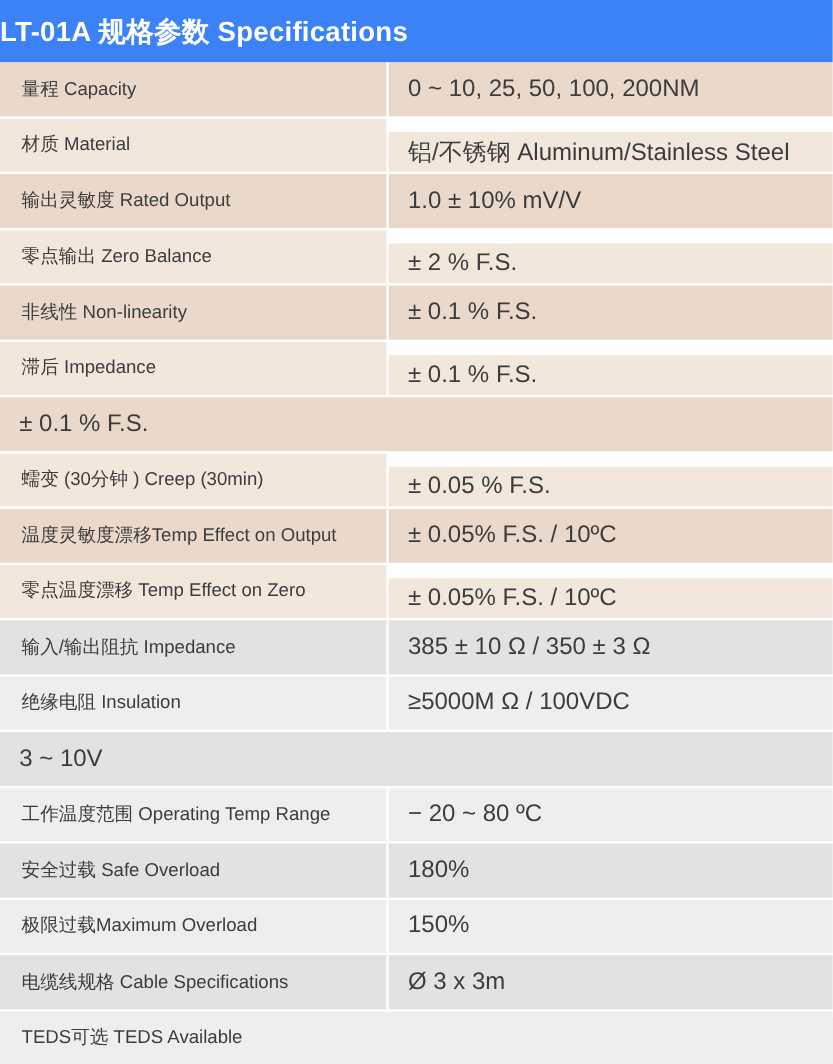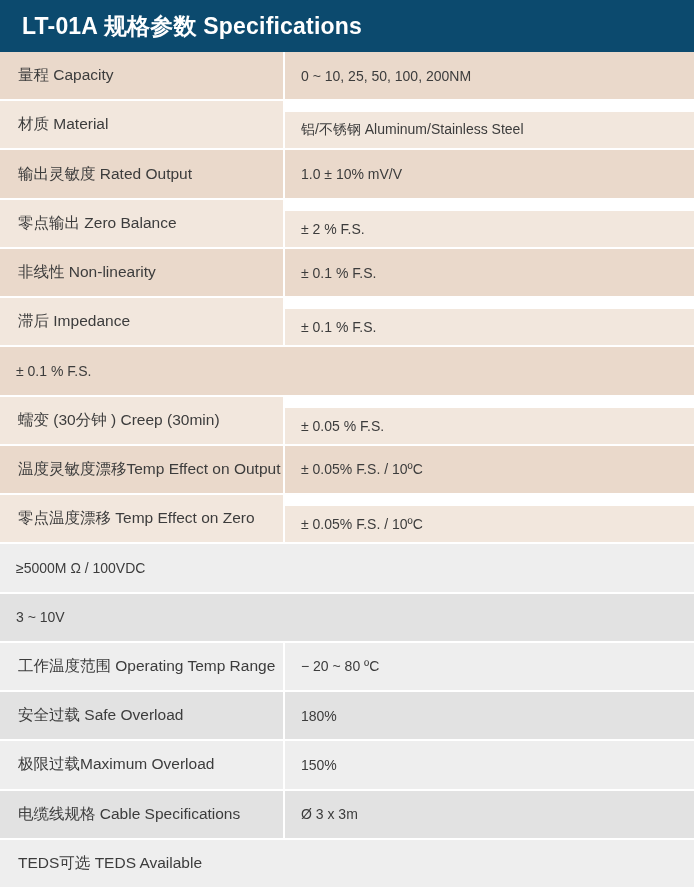--- a/index.html
+++ b/index.html
@@ -16,26 +16,25 @@
   }
   .spec-sheet {
     width: 694px;
     height: 887px;
     box-sizing: border-box;
     background: #ffffff;
     display: flex;
     flex-direction: column;
   }
   .spec-header {
-    background: #0c4a6e;
+    background: #3b82f6;
     color: #ffffff;
     height: 52px;
     display: flex;
     align-items: center;
-    padding-left: 22px;
     box-sizing: border-box;
   }
   .spec-header-title {
     font-size: 23px;
     font-weight: bold;
     letter-spacing: 0.2px;
     white-space: nowrap;
   }
   .spec-table {
     flex: 1;
@@ -46,38 +45,38 @@
   .spec-row {
     display: flex;
     flex: 1 1 0;
     min-height: 0;
     border-bottom: 2px solid #ffffff;
   }
   .spec-row:last-child {
     border-bottom: none;
   }
   .spec-label {
-    width: 285px;
+    width: 324px;
     box-sizing: border-box;
     padding: 0 0 0 18px;
     display: flex;
     align-items: center;
     font-size: 15.5px;
     color: #3c3c3c;
     border-right: 2px solid #ffffff;
     white-space: nowrap;
     overflow: hidden;
   }
   .spec-value {
     flex: 1;
     box-sizing: border-box;
     padding: 0 0 0 16px;
     display: flex;
     align-items: center;
-    font-size: 14px;
+    font-size: 20px;
     color: #3c3c3c;
     white-space: nowrap;
     overflow: hidden;
   }
   
   .band-a .spec-label { background: #ead9cb; }
   .band-a .spec-value { background: #ead9cb; }
   .band-b .spec-label { background: #f2e7dd; }
   .band-b .spec-value { background: #f2e7dd; margin-top: 11px; }
   .band-c .spec-label { background: #e2e2e2; }
@@ -133,21 +132,26 @@
         <div class="spec-value">± 0.05 % F.S.</div>
       </div>
       <div class="spec-row band-a">
         <div class="spec-label">温度灵敏度漂移Temp Effect on Output</div>
         <div class="spec-value">± 0.05% F.S. / 10ºC</div>
       </div>
       <div class="spec-row band-b">
         <div class="spec-label">零点温度漂移 Temp Effect on Zero</div>
         <div class="spec-value">± 0.05% F.S. / 10ºC</div>
       </div>
+      <div class="spec-row band-c">
+        <div class="spec-label">输入/输出阻抗 Impedance</div>
+        <div class="spec-value">385 ± 10 Ω / 350 ± 3 Ω</div>
+      </div>
       <div class="spec-row band-d">
+        <div class="spec-label">绝缘电阻  Insulation</div>
         <div class="spec-value">≥5000M Ω / 100VDC</div>
       </div>
       <div class="spec-row band-c">
         <div class="spec-value">3 ~ 10V</div>
       </div>
       <div class="spec-row band-d">
         <div class="spec-label">工作温度范围 Operating Temp  Range</div>
         <div class="spec-value">− 20 ~ 80 ºC</div>
       </div>
       <div class="spec-row band-c">

